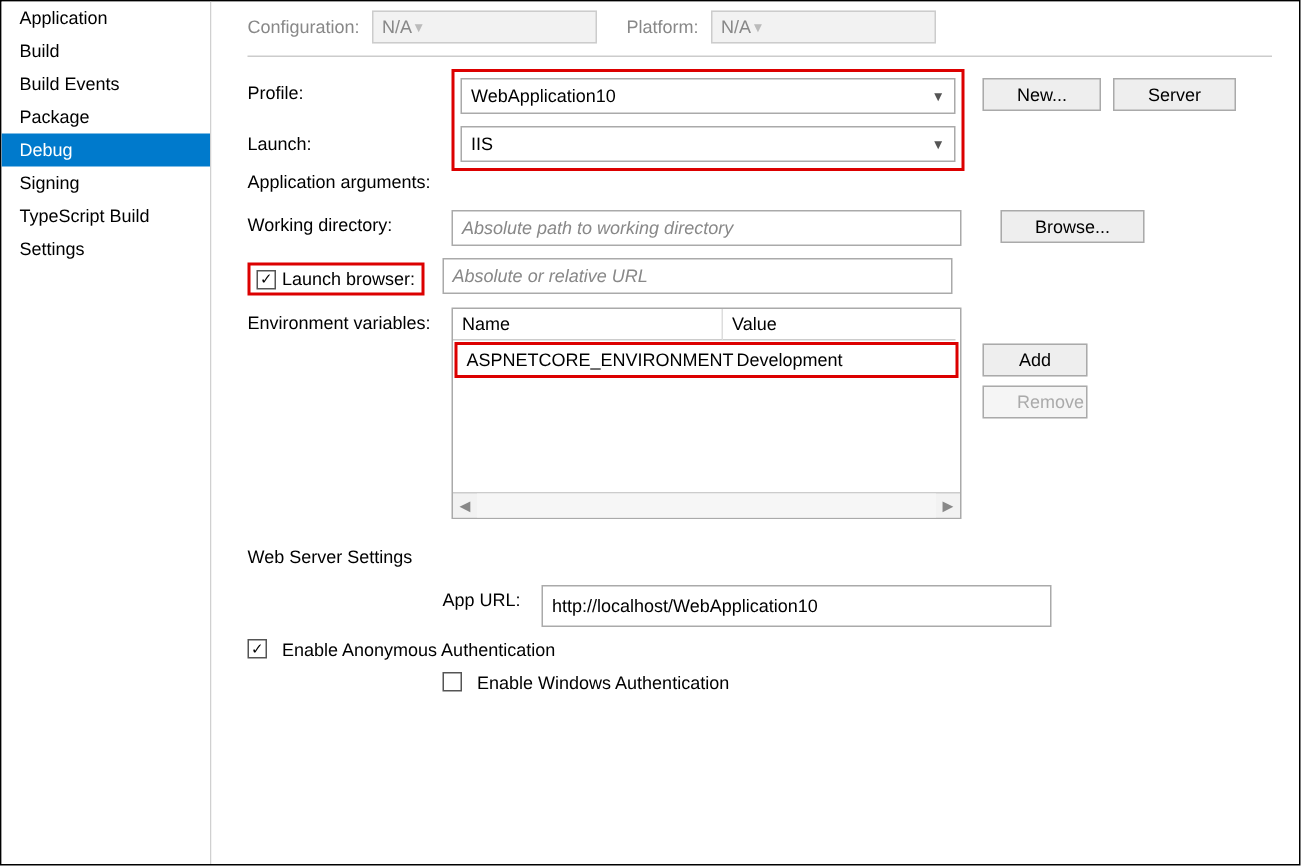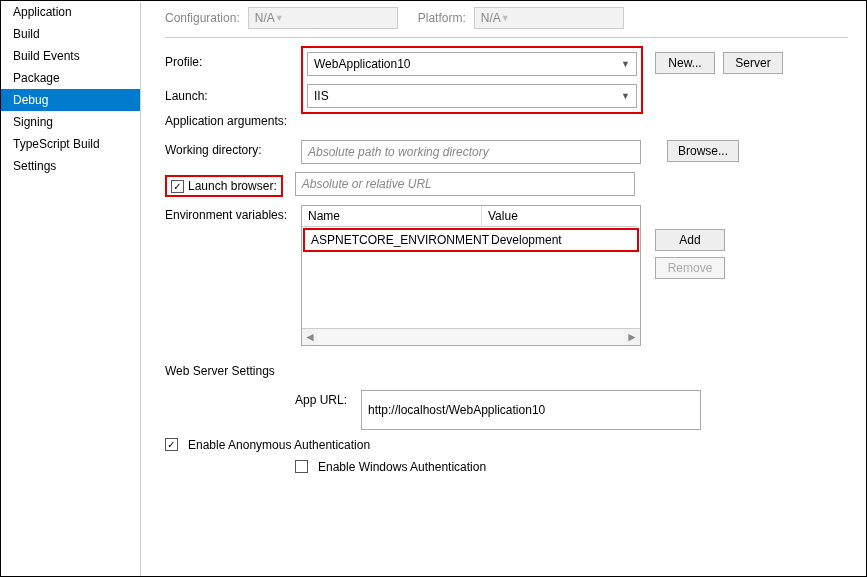--- a/index.html
+++ b/index.html
@@ -83,21 +83,21 @@
       align-items: center;
       justify-content: space-between;
       padding: 0 6px;
       background: #fff;
     }
     .inp-wide { color: #333; }
     .inp-placeholder { color: #888; font-style: italic; }
     .btn {
       border: 1px solid #aaa;
       background: #eee;
-      padding: 3px 10px;
+      padding: 3px 22px;
       min-width: 60px;
       text-align: center;
       cursor: pointer;
     }
     .btn.disabled {
       color: #aaa;
       background: #f5f5f5;
       cursor: default;
     }
     .chev { color: #555; font-size: 9px; }
@@ -152,21 +152,21 @@
     .sect-title {
       margin: 18px 0 12px 0;
       color: #000;
     }
     .checkbox {
       width:13px; height:13px; border:1px solid #555; display:inline-flex;align-items:center;justify-content:center;font-size:10px;margin-right:4px;background:#fff;vertical-align:-2px;
     }
     .checkbox.checked::after{content:'✓';}
     .btn-col { display:flex; flex-direction:column; gap:6px;}
     .inp-app {
-      width: 340px; height:40px; border:1px solid #aaa; padding:0 6px; background:#fff; display:flex; align-items:center;
+      width: 340px; height:28px; border:1px solid #aaa; padding:0 6px; background:#fff; display:flex; align-items:center;
     }
     .env-row-red { border:2px solid #dc0000; margin:1px; }
   </style>
 </head>
 <body>
 
 <div class="sidebar">
   <div class="sidebar-item">Application</div>
   <div class="sidebar-item">Build</div>
   <div class="sidebar-item">Build Events</div>

